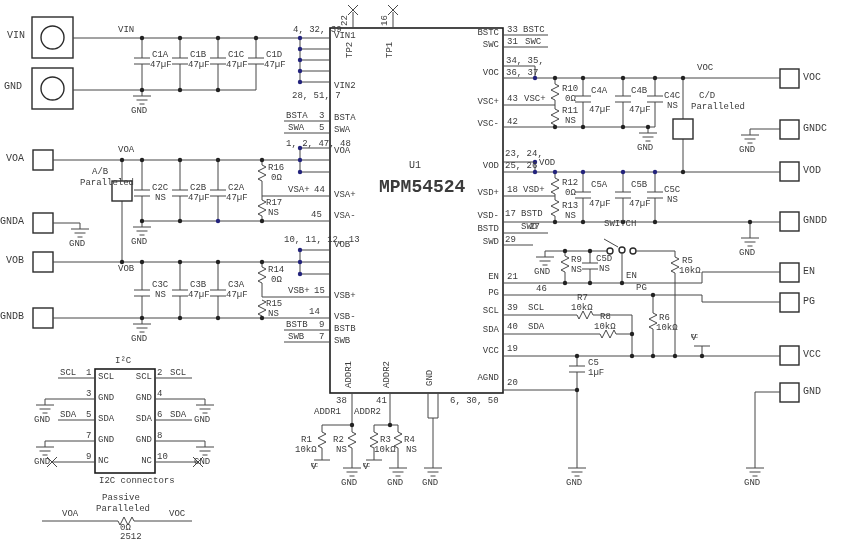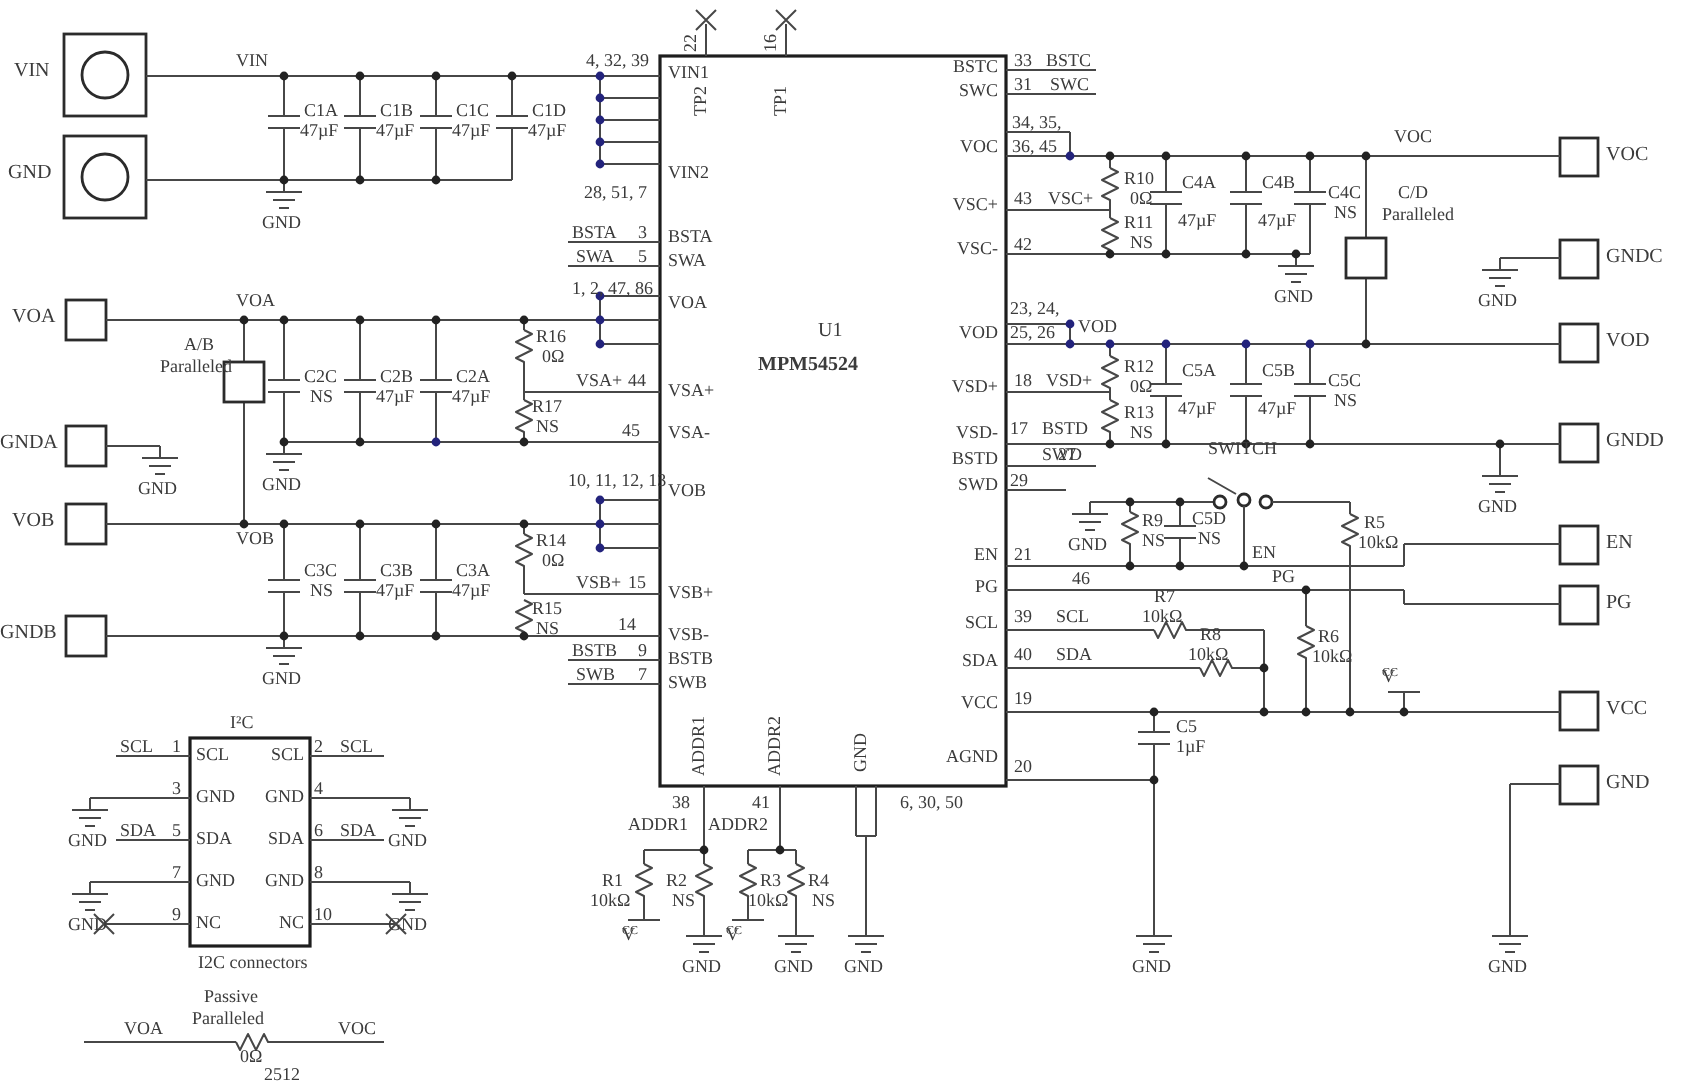--- a/index.html
+++ b/index.html
@@ -1,26 +1,26 @@
 <!DOCTYPE html>
 <html><head>
 <meta charset="utf-8">
 <style>
   html,body{margin:0;padding:0;background:#fff;}
   .stage{position:relative;width:838px;height:545px;background:#ffffff;overflow:hidden;
-         font-family:Liberation Serif, serif;}
+         font-family:Liberation Mono, monospace;}
   svg{position:absolute;left:0;top:0;}
   .stage span{position:absolute;white-space:nowrap;color:#3b3b3b;}
   .L{font-size:9px;line-height:1.05;}
   .C{font-size:10px;line-height:1.05;}
   .R{width:54px;text-align:right;left:445px;}
   .R2{width:25px;text-align:right;left:127px;}
   .rot{transform:rotate(-90deg);transform-origin:0 0;}
   .u1{font-size:10px;}
-  .part{font-size:10px;font-weight:bold;color:#222;}
+  .part{font-size:18px;font-weight:bold;color:#222;}
   .sub{font-size:6px;vertical-align:-2px;}
   .w{stroke:#474747;fill:none;stroke-width:1;}
   .w2{stroke:#1d1d1d;fill:none;stroke-width:1.6;}
   .sq{stroke:#2b2b2b;fill:#fff;stroke-width:1.4;}
   .d{fill:#222;}
   .dn{fill:#23237c;}
 </style>
 </head>
 <body>
 
@@ -349,39 +349,39 @@
 <span class="L rot" style="left:345px;top:388px">ADDR1</span>
 <span class="L rot" style="left:383px;top:388px">ADDR2</span>
 <span class="L rot" style="left:426px;top:386px">GND</span>
 
 <span class="L" style="left:293px;top:26px">4, 32, 39</span>
 <span class="L" style="left:292px;top:92px">28, 51, 7</span>
 <span class="L" style="left:286px;top:112px">BSTA</span>
 <span class="L" style="left:319px;top:112px">3</span>
 <span class="L" style="left:288px;top:124px">SWA</span>
 <span class="L" style="left:319px;top:124px">5</span>
-<span class="L" style="left:286px;top:140px">1, 2, 47, 86</span>
+<span class="L" style="left:286px;top:140px">1, 2, 47, 48</span>
 <span class="L" style="left:288px;top:186px">VSA+</span>
 <span class="L" style="left:314px;top:186px">44</span>
 <span class="L" style="left:311px;top:211px">45</span>
 <span class="L" style="left:284px;top:236px">10, 11, 12, 13</span>
 <span class="L" style="left:288px;top:287px">VSB+</span>
 <span class="L" style="left:314px;top:287px">15</span>
 <span class="L" style="left:309px;top:308px">14</span>
 <span class="L" style="left:286px;top:321px">BSTB</span>
 <span class="L" style="left:319px;top:321px">9</span>
 <span class="L" style="left:288px;top:333px">SWB</span>
 <span class="L" style="left:319px;top:333px">7</span>
 
 <span class="L" style="left:507px;top:26px">33</span>
 <span class="L" style="left:523px;top:26px">BSTC</span>
 <span class="L" style="left:507px;top:38px">31</span>
 <span class="L" style="left:525px;top:38px">SWC</span>
 <span class="L" style="left:506px;top:57px">34, 35,</span>
-<span class="L" style="left:506px;top:69px">36, 45</span>
+<span class="L" style="left:506px;top:69px">36, 37</span>
 <span class="L" style="left:507px;top:95px">43</span>
 <span class="L" style="left:524px;top:95px">VSC+</span>
 <span class="L" style="left:507px;top:118px">42</span>
 <span class="L" style="left:505px;top:150px">23, 24,</span>
 <span class="L" style="left:505px;top:162px">25, 26</span>
 <span class="L" style="left:539px;top:159px">VOD</span>
 <span class="L" style="left:507px;top:186px">18</span>
 <span class="L" style="left:523px;top:186px">VSD+</span>
 <span class="L" style="left:505px;top:210px">17</span>
 <span class="L" style="left:521px;top:210px">BSTD</span>
@@ -544,15 +544,15 @@
 <span class="L" style="left:34px;top:458px">GND</span>
 <span class="L" style="left:194px;top:416px">GND</span>
 <span class="L" style="left:194px;top:458px">GND</span>
 <span class="L" style="left:99px;top:477px">I2C connectors</span>
 
 <span class="L" style="left:102px;top:494px">Passive</span>
 <span class="L" style="left:96px;top:505px">Paralleled</span>
 <span class="L" style="left:62px;top:510px">VOA</span>
 <span class="L" style="left:169px;top:510px">VOC</span>
 <span class="L" style="left:120px;top:524px">0Ω</span>
-<span class="L" style="left:132px;top:533px">2512</span>
+<span class="L" style="left:120px;top:533px">2512</span>
 
 </div>
 
 </body></html>

